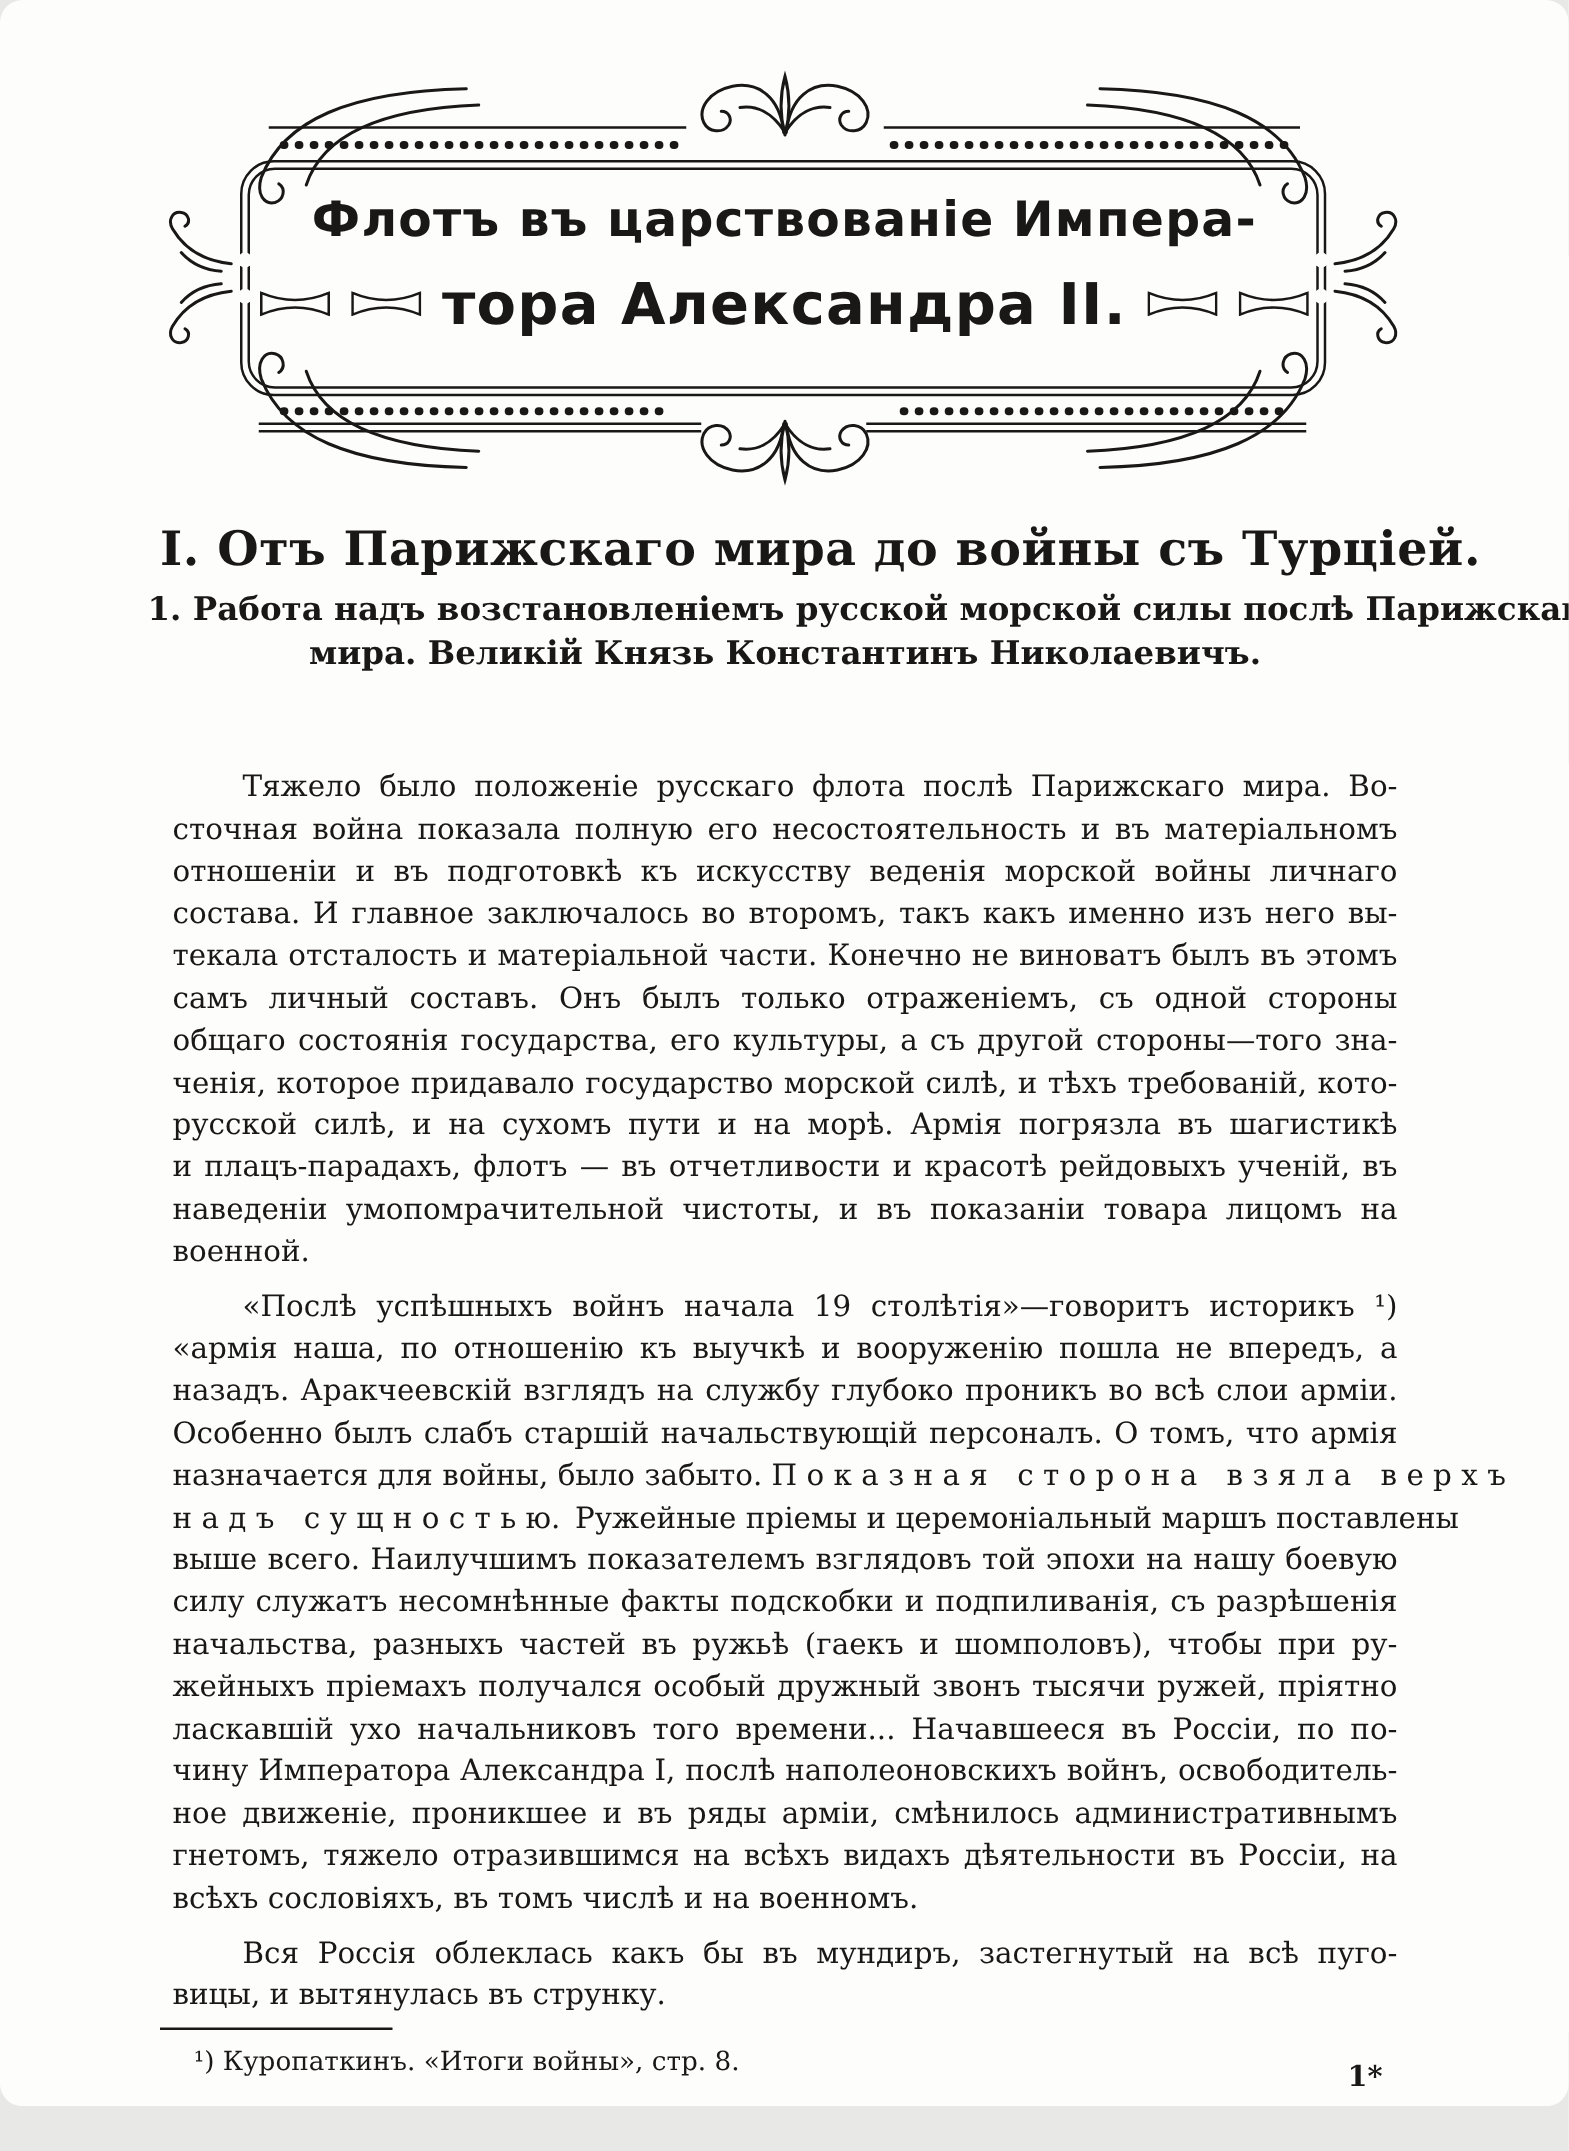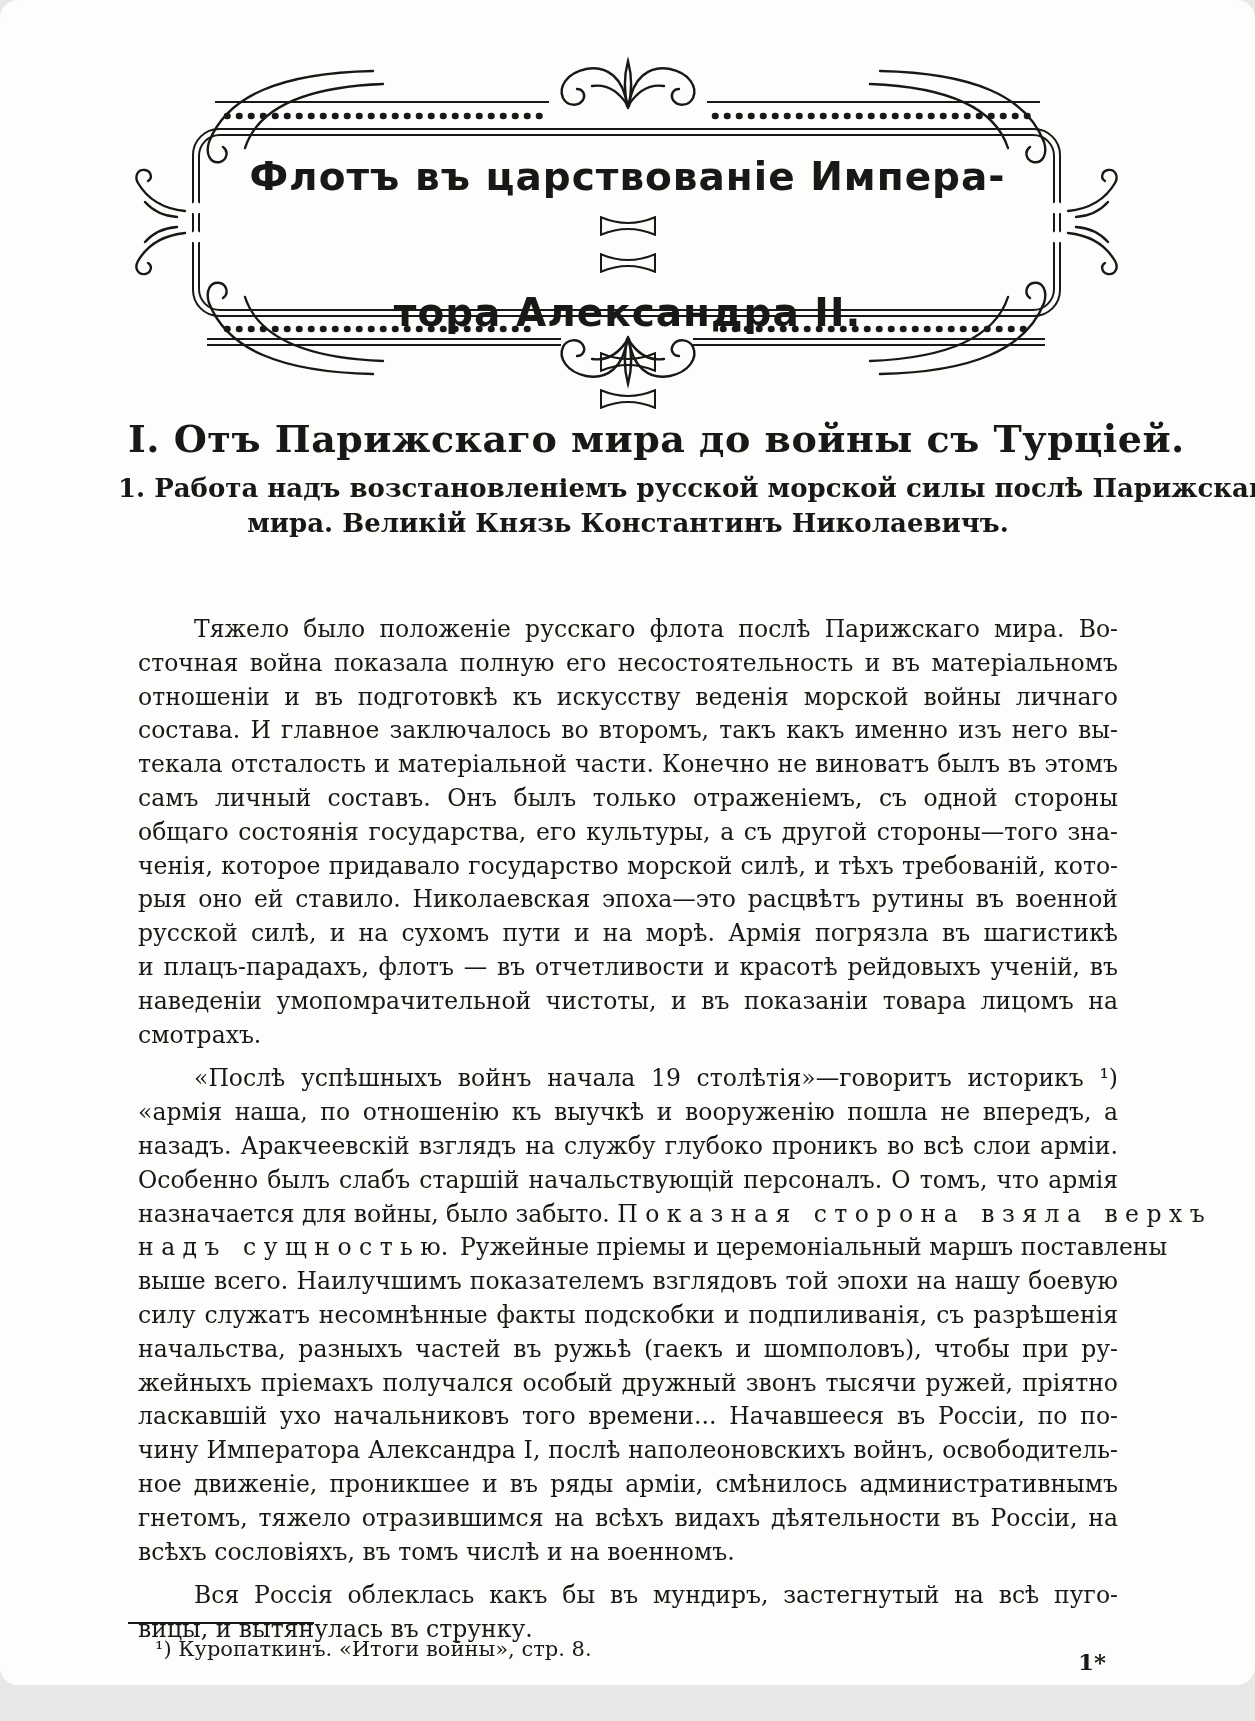--- a/index.html
+++ b/index.html
@@ -17,21 +17,21 @@
   .dots{stroke-width:6.5;stroke-dasharray:0.5 11.5;stroke-linecap:round;}
   .thin{stroke-width:2px;}
   .orn{stroke-width:2.4px;stroke-linecap:round;}
   .title-block{position:absolute;left:60px;right:60px;top:98px;text-align:center;}
   .title-l1{
     font-family:"DejaVu Sans", sans-serif;font-weight:700;font-size:39px;
     letter-spacing:1px;white-space:nowrap;
   }
   .title-l2{
     margin-top:17px;display:flex;align-items:center;justify-content:center;gap:17px;
-    font-family:"DejaVu Sans", sans-serif;font-weight:700;font-size:39px;letter-spacing:1px;flex-direction:column;
+    font-family:"DejaVu Sans", sans-serif;font-weight:700;font-size:46px;letter-spacing:1px;
   }
   .bowtie{flex:0 0 auto;display:block;}
   .bowtie path{stroke:#1a1816;stroke-width:2.2;fill:none;}
   
   .section-h{
     position:absolute;left:128px;top:416px;width:1000px;text-align:center;
     font-weight:700;font-size:38px;letter-spacing:.5px;white-space:nowrap;
   }
   .subsection-h{
     position:absolute;left:118px;top:471px;width:1020px;text-align:center;
@@ -140,25 +140,24 @@
   <div class="body-text">
       <div class="para">
         <div class="bline indent">Тяжело было положеніе русскаго флота послѣ Парижскаго мира. Во-</div>
         <div class="bline">сточная война показала полную его несостоятельность и въ матеріальномъ</div>
         <div class="bline">отношеніи и въ подготовкѣ къ искусству веденія морской войны личнаго</div>
         <div class="bline">состава. И главное заключалось во второмъ, такъ какъ именно изъ него вы-</div>
         <div class="bline">текала отсталость и матеріальной части. Конечно не виноватъ былъ въ этомъ</div>
         <div class="bline">самъ личный составъ. Онъ былъ только отраженіемъ, съ одной стороны</div>
         <div class="bline">общаго состоянія государства, его культуры, а съ другой стороны—того зна-</div>
         <div class="bline">ченія, которое придавало государство морской силѣ, и тѣхъ требованій, кото-</div>
-        <div class="bline">рыя оно ей ставило. Николаевская эпоха—это расцвѣтъ рутины въ военной</div>
         <div class="bline">русской силѣ, и на сухомъ пути и на морѣ. Армія погрязла въ шагистикѣ</div>
         <div class="bline">и плацъ-парадахъ, флотъ — въ отчетливости и красотѣ рейдовыхъ ученій, въ</div>
         <div class="bline">наведеніи умопомрачительной чистоты, и въ показаніи товара лицомъ на</div>
-        <div class="bline lastline">смотрахъ.</div>
+        <div class="bline lastline">военной.</div>
       </div>
       <div class="para">
         <div class="bline indent">«Послѣ успѣшныхъ войнъ начала 19 столѣтія»—говоритъ историкъ ¹)</div>
         <div class="bline">«армія наша, по отношенію къ выучкѣ и вооруженію пошла не впередъ, а</div>
         <div class="bline">назадъ. Аракчеевскій взглядъ на службу глубоко проникъ во всѣ слои арміи.</div>
         <div class="bline">Особенно былъ слабъ старшій начальствующій персоналъ. О томъ, что армія</div>
         <div class="bline">назначается для войны, было забыто. П о к а з н а я с т о р о н а в з я л а в е р х ъ</div>
         <div class="bline">н а д ъ с у щ н о с т ь ю. Ружейные пріемы и церемоніальный маршъ поставлены</div>
         <div class="bline">выше всего. Наилучшимъ показателемъ взглядовъ той эпохи на нашу боевую</div>
         <div class="bline">силу служатъ несомнѣнные факты подскобки и подпиливанія, съ разрѣшенія</div>

